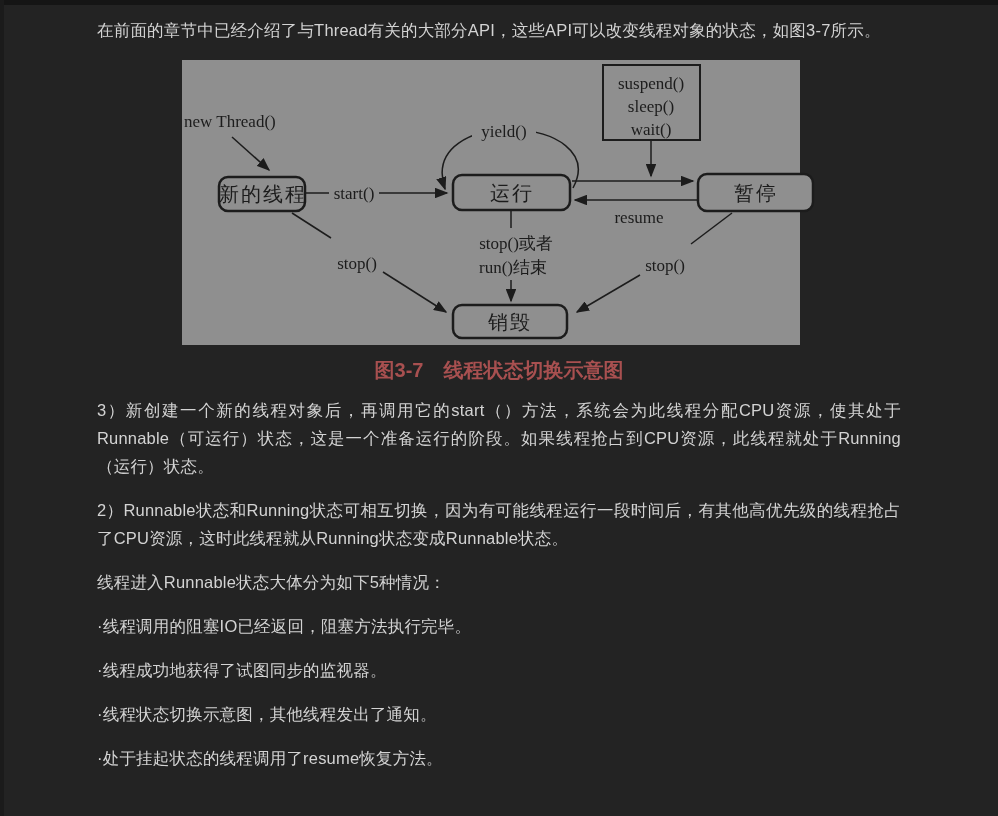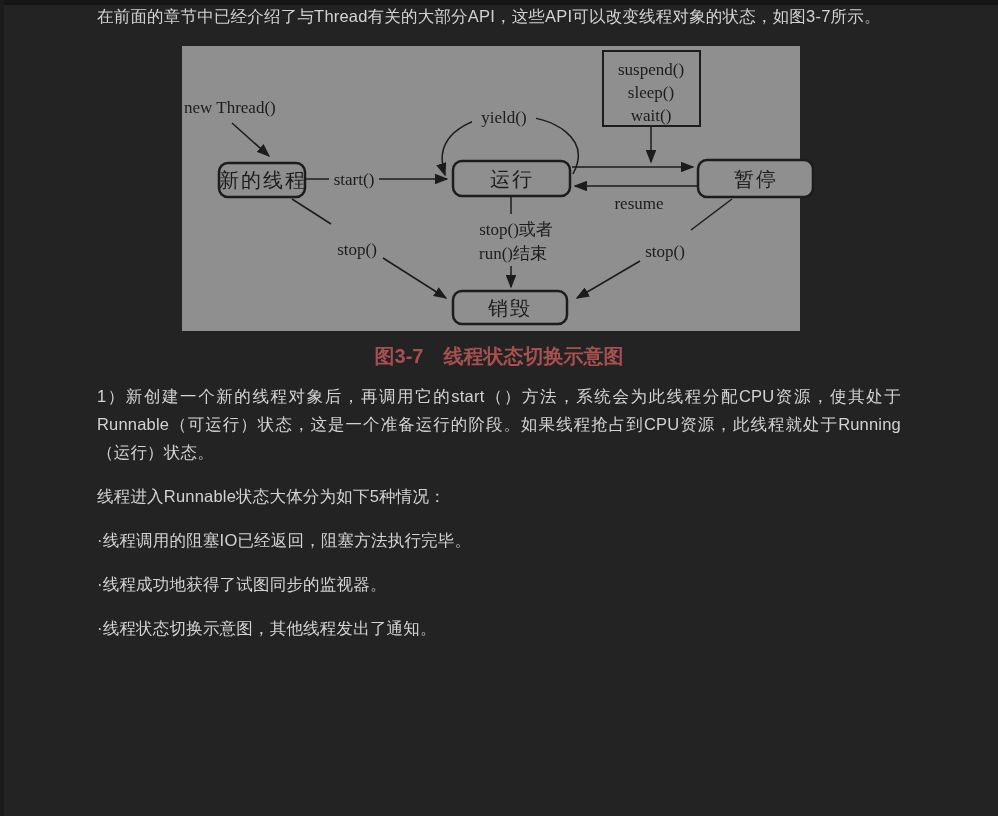--- a/index.html
+++ b/index.html
@@ -7,21 +7,21 @@
     width:998px;height:816px;
     background:#232323;
     font-family:"Liberation Sans",sans-serif;
     color:#d3d3d3;
     overflow:hidden;
     position:relative;
   }
   .edge-top{position:absolute;top:0;left:0;width:998px;height:5px;background:#151515;}
   .edge-left{position:absolute;top:0;left:0;width:4px;height:816px;background:#1b1b1b;}
   .content{
-    padding:2px 97px 0 97px;
+    padding:16px 97px 0 97px;
     width:804px;
   }
   p.body-text{
     margin:16px 0;
     font-size:16.5px;
     line-height:28px;
     text-align:justify;
     letter-spacing:0.2px;
   }
   p.intro{margin-top:0;}
@@ -109,19 +109,21 @@
       <line class="ln" x1="201" y1="212" x2="264" y2="252" marker-end="url(#ah)"></line>
 
       <line class="ln" x1="550" y1="153" x2="509" y2="184"></line>
       <text class="lbl" x="483" y="211" text-anchor="middle">stop()</text>
       <line class="ln" x1="458" y1="215" x2="395" y2="252" marker-end="url(#ah)"></line>
     </svg>
   </div>
 
   <div class="figure-caption">图3-7　线程状态切换示意图</div>
 
-  <p class="body-text">1）新创建一个新的线程对象后，再调用它的start（）方法，系统会为此线程分配CPU资源，使其处于Runnable（可运行）状态，这是一个准备运行的阶段。如果线程抢占到CPU资源，此线程就处于Running（运行）状态。</p>
+  <p class="body-text">3）新创建一个新的线程对象后，再调用它的start（）方法，系统会为此线程分配CPU资源，使其处于Runnable（可运行）状态，这是一个准备运行的阶段。如果线程抢占到CPU资源，此线程就处于Running（运行）状态。</p>
+  <p class="body-text">2）Runnable状态和Running状态可相互切换，因为有可能线程运行一段时间后，有其他高优先级的线程抢占了CPU资源，这时此线程就从Running状态变成Runnable状态。</p>
   <p class="body-text">线程进入Runnable状态大体分为如下5种情况：</p>
   <p class="body-text">·线程调用的阻塞IO已经返回，阻塞方法执行完毕。</p>
   <p class="body-text">·线程成功地获得了试图同步的监视器。</p>
   <p class="body-text">·线程状态切换示意图，其他线程发出了通知。</p>
+  <p class="body-text">·处于挂起状态的线程调用了resume恢复方法。</p>
 
 </div>
 
 </body></html>

